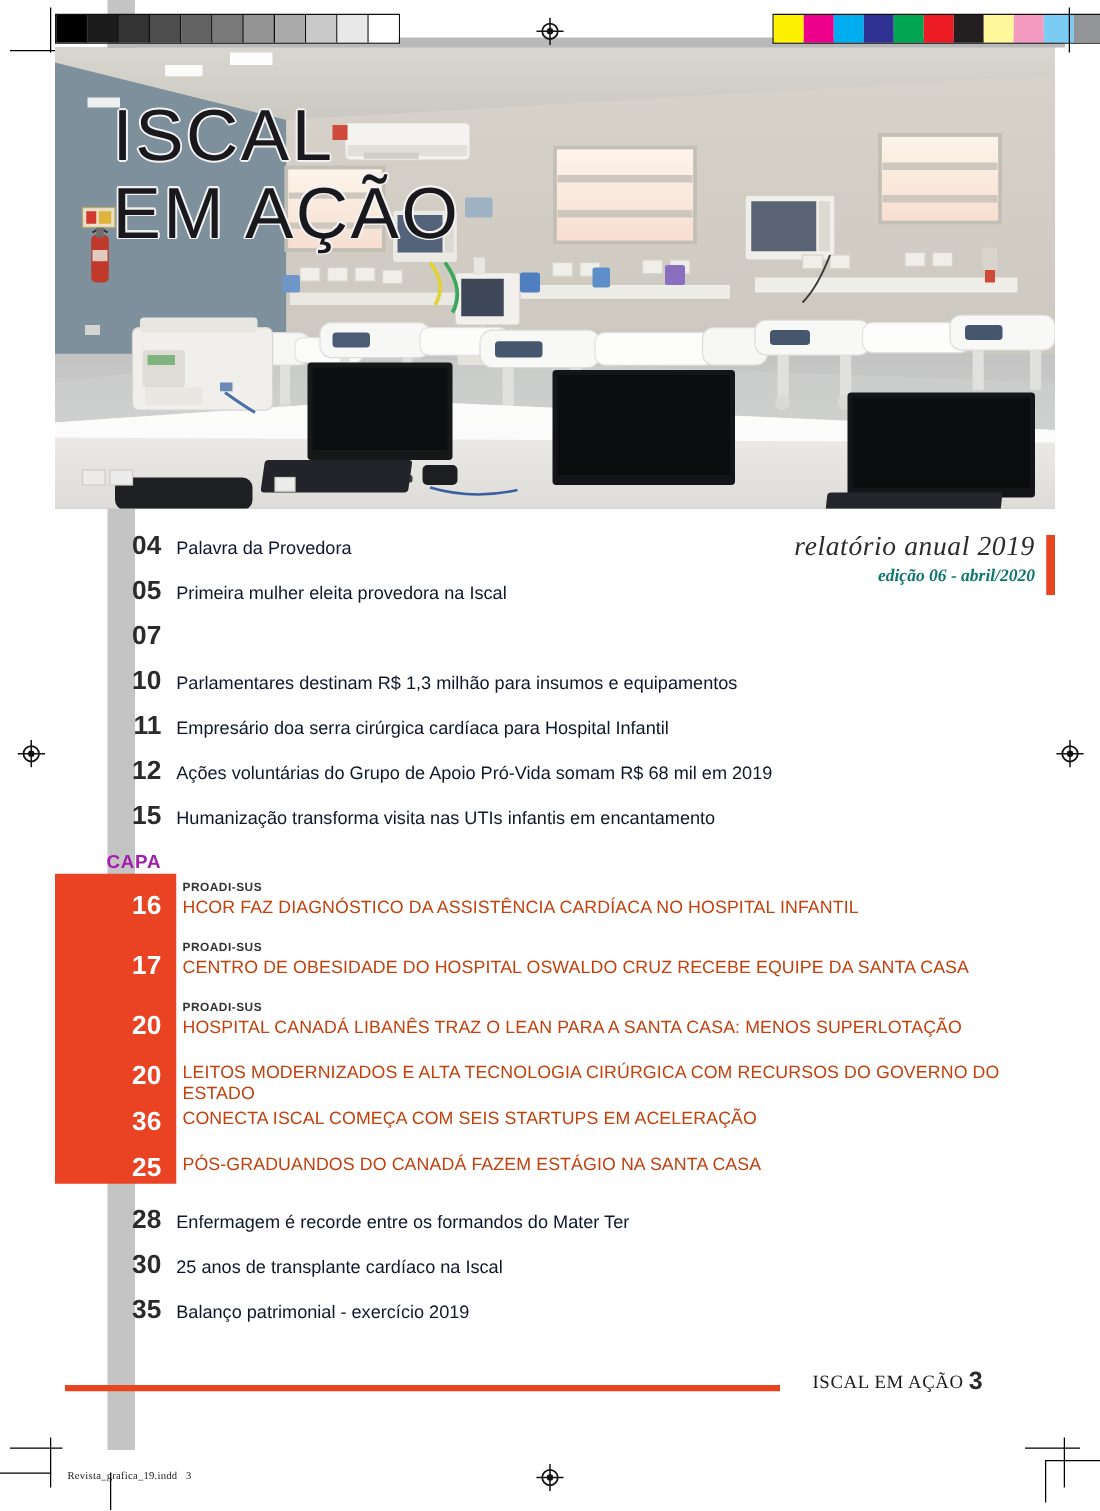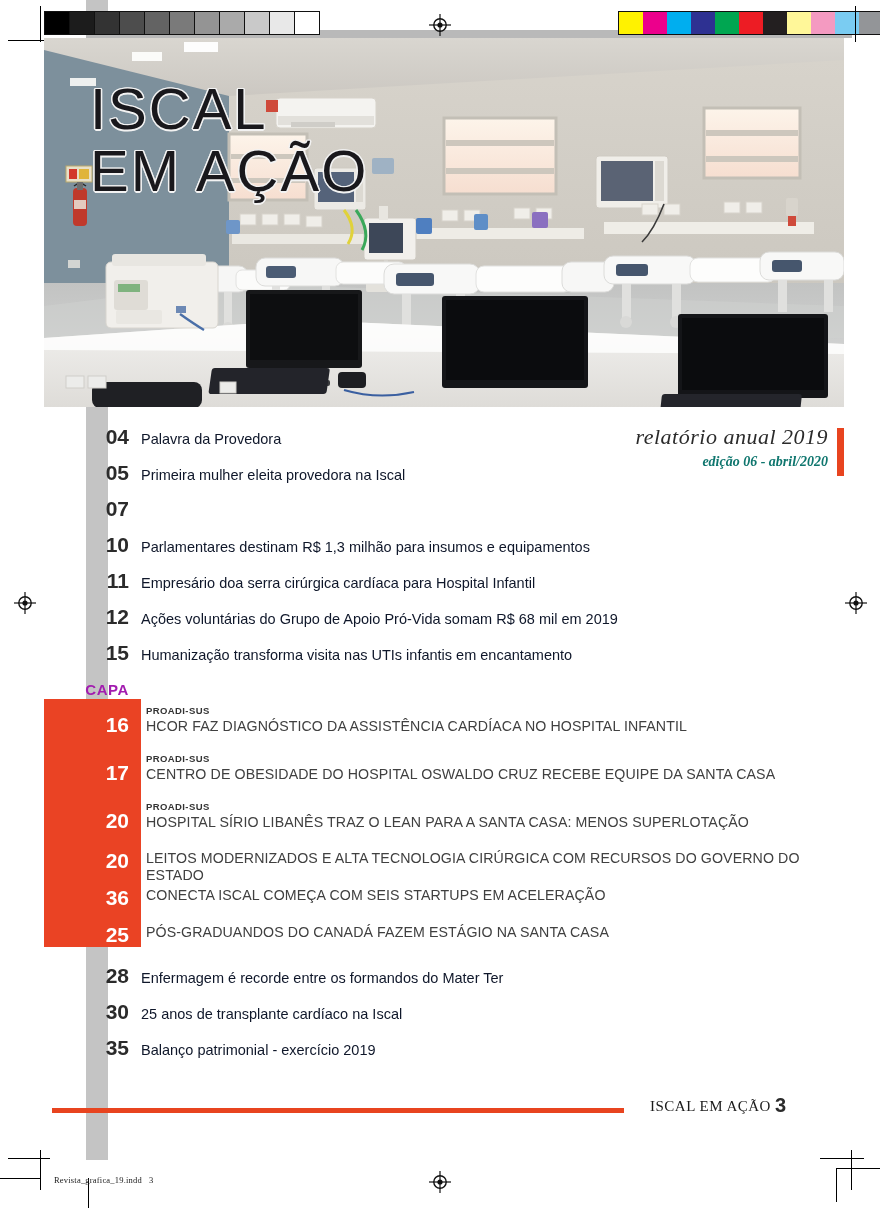--- a/index.html
+++ b/index.html
@@ -121,21 +121,21 @@
     padding-top:14px;position:relative;z-index:2;
   }
   .capa-row.short .num{padding-top:6px;}
   .capa-row .body{padding-left:5px;padding-top:6px;}
   .capa-row.short .body{padding-top:7px;}
   .kicker{
     font-size:9.5px;font-weight:bold;color:#333;letter-spacing:.4px;
     line-height:11px;margin-bottom:2px;text-transform:uppercase;
   }
   .headline{
-    font-size:14.2px;color:#404040;line-height:17px;letter-spacing:.1px;
+    font-size:14.2px;color:#c2410c;line-height:17px;letter-spacing:.1px;
   }
 
   
   .foot-rule{
     position:absolute;left:52px;top:1108px;width:572px;height:5px;background:#e8441f;
   }
   .foot-brand{
     position:absolute;left:650px;top:1098px;
     font-family:"Liberation Serif", serif;
     font-size:15px;letter-spacing:.5px;color:#1b1b1b;
@@ -503,21 +503,21 @@
             <div class="num">17</div>
             <div class="body">
               <div class="kicker">PROADI-SUS</div>
               <div class="headline">CENTRO DE OBESIDADE DO HOSPITAL OSWALDO CRUZ RECEBE EQUIPE DA SANTA CASA</div>
             </div>
           </div>
           <div class="capa-row">
             <div class="num">20</div>
             <div class="body">
               <div class="kicker">PROADI-SUS</div>
-              <div class="headline">HOSPITAL SÍRIO LIBANÊS TRAZ O LEAN PARA A SANTA CASA: MENOS SUPERLOTAÇÃO</div>
+              <div class="headline">HOSPITAL CANADÁ LIBANÊS TRAZ O LEAN PARA A SANTA CASA: MENOS SUPERLOTAÇÃO</div>
             </div>
           </div>
           <div class="capa-row short">
             <div class="num">20</div>
             <div class="body">
               <div class="headline">LEITOS MODERNIZADOS E ALTA TECNOLOGIA CIRÚRGICA COM RECURSOS DO GOVERNO DO ESTADO</div>
             </div>
           </div>
           <div class="capa-row short">
             <div class="num">36</div>

